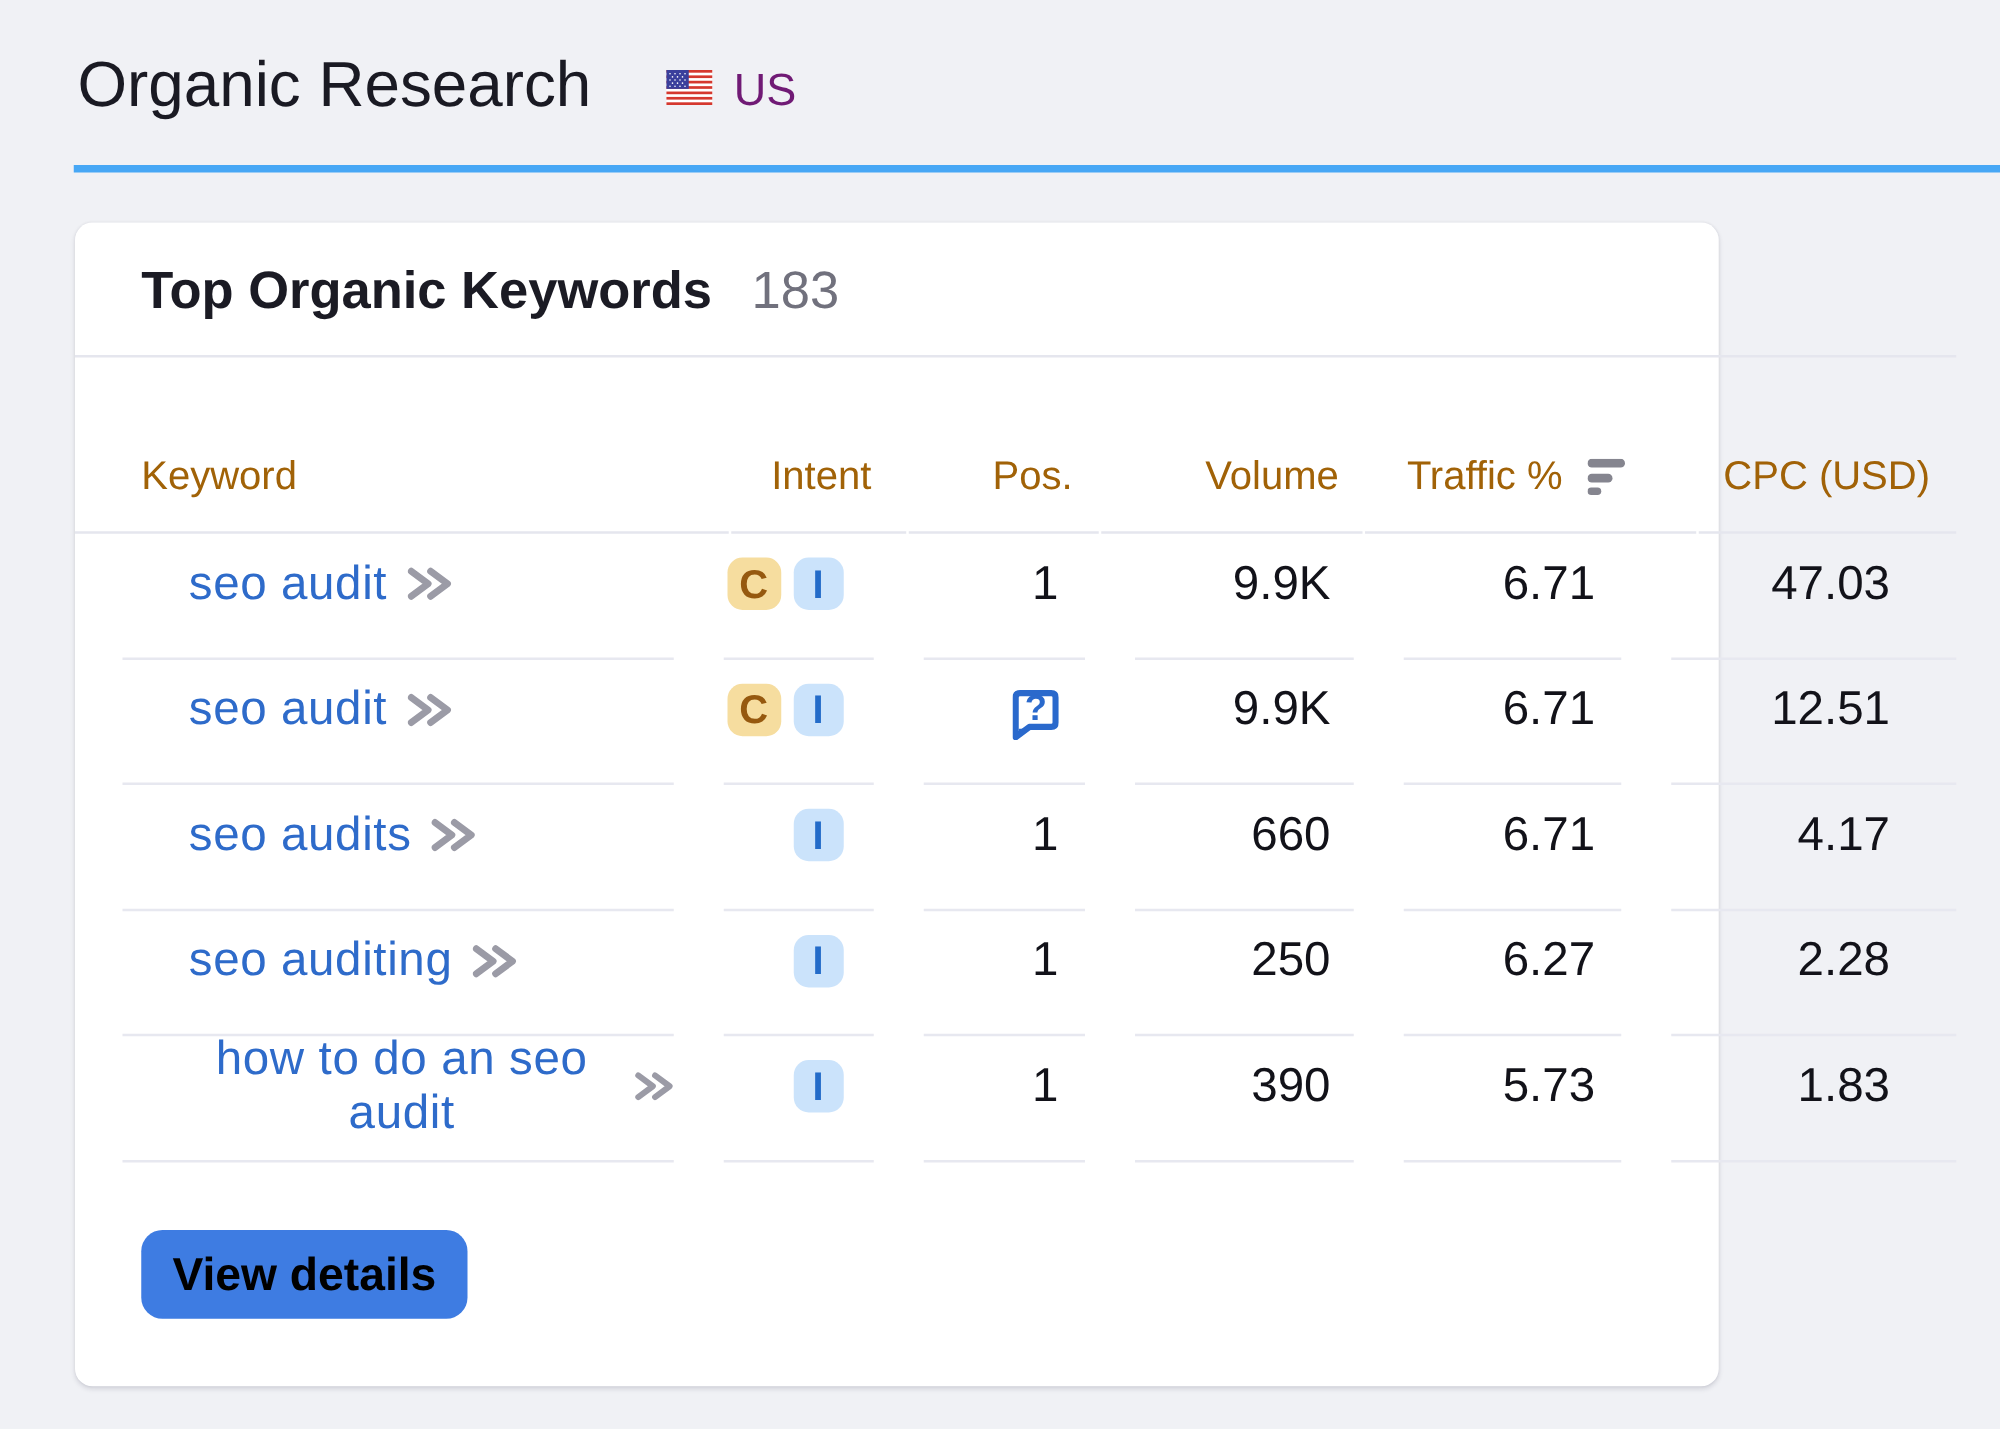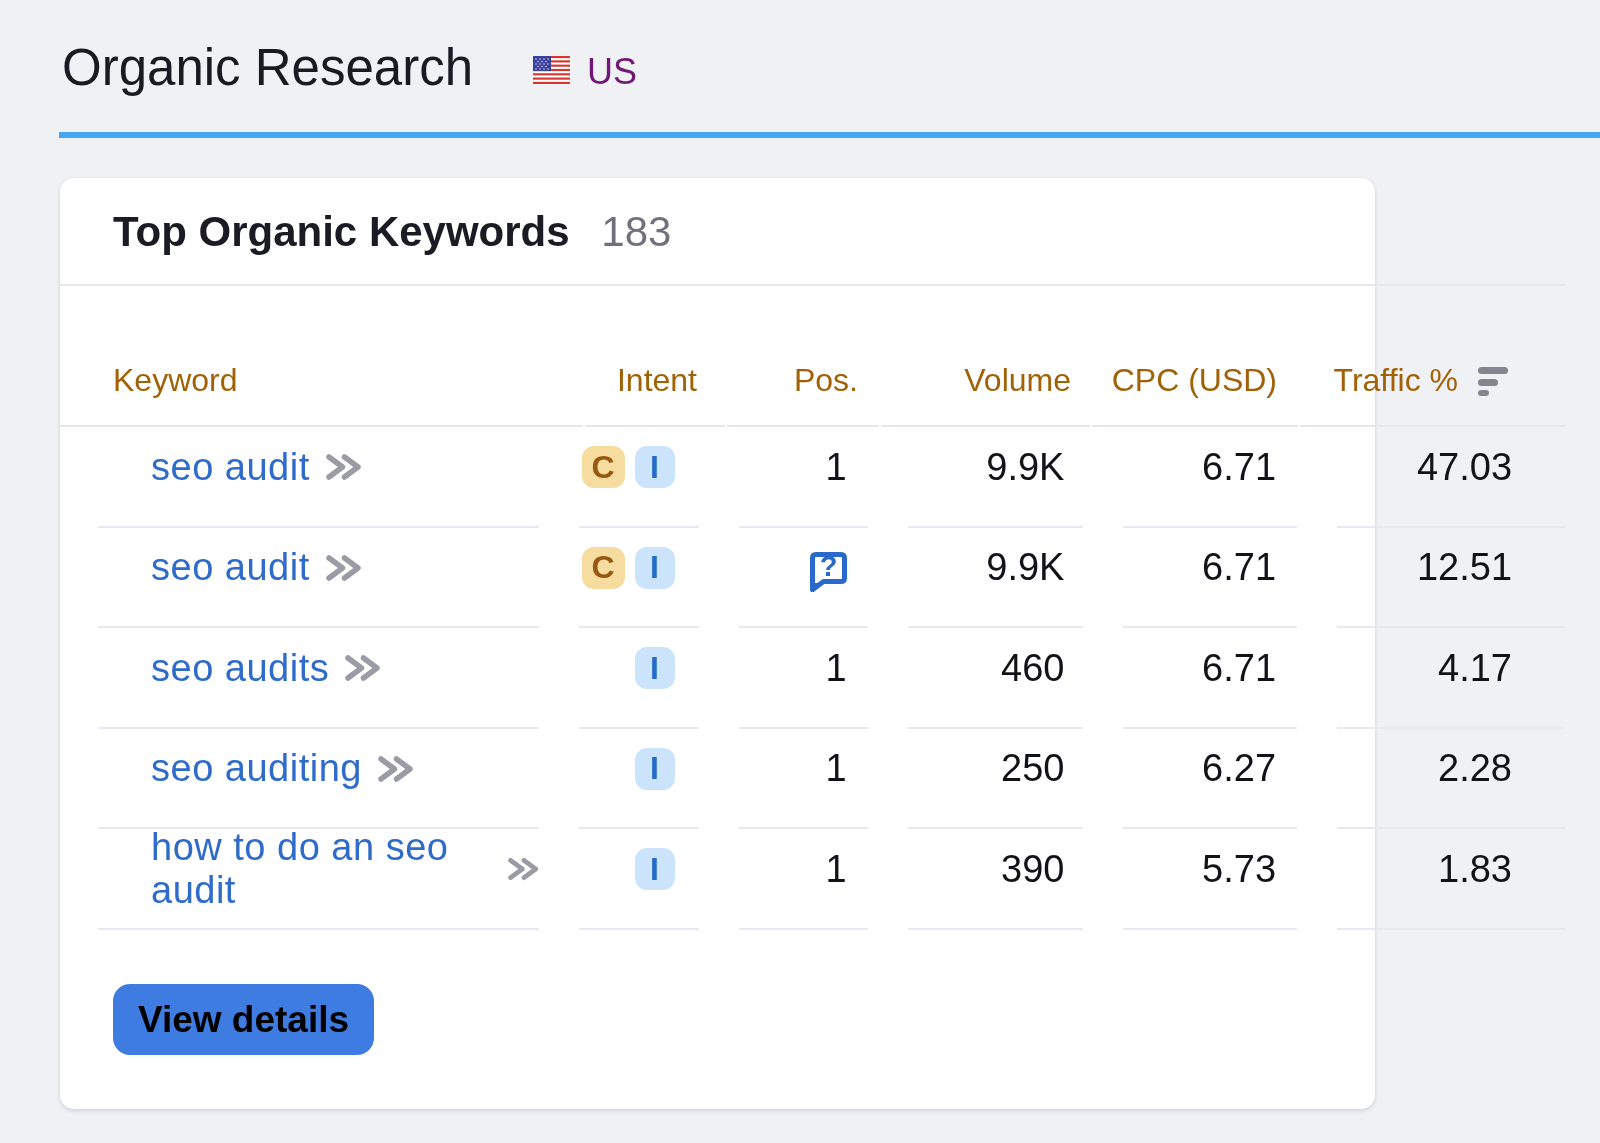--- a/index.html
+++ b/index.html
@@ -2,21 +2,21 @@
 <html><head>
 <meta charset="utf-8">
 <style>
 * { margin:0; padding:0; box-sizing:border-box; }
 html,body { width:1600px; height:1143px; background:#f0f1f5; font-family:"Liberation Sans", sans-serif; overflow:hidden; }
 .page { position:relative; width:1600px; height:1143px; }
 .title { position:absolute; left:62px; top:38px; font-size:51px; font-weight:400; color:#1a1a23; letter-spacing:0; }
 .flag { position:absolute; left:533px; top:56px; width:37px; height:28px; }
 .us { position:absolute; left:587px; top:51px; font-size:36px; font-weight:400; color:#701a75; }
 .blueline { position:absolute; left:59px; top:132px; width:1541px; height:6px; background:#47a7f5; }
-.card { position:absolute; left:60px; top:178px; width:1315px; height:931px; background:#fff; border-radius:14px; box-shadow:0 2px 4px rgba(25,25,55,.13), 0 0 2px rgba(25,25,55,.06); }
+.card { position:absolute; left:60px; top:178px; width:1315px; height:931px; background:#fff; border-radius:14px; box-shadow:0 2px 4px rgba(25,25,55,.13), 0 0 2px rgba(25,25,55,.06);text-align:center; }
 .cardtitle { position:absolute; left:53px; top:30px; font-size:42px; font-weight:700; color:#1b1b24; letter-spacing:0; }
 .cardtitle .count { font-weight:400; color:#71717d; margin-left:20px; letter-spacing:0; }
 .hborder { position:absolute; left:0; width:1505px; height:2px; background:#e5e6ee; }
 .row { position:absolute; left:0; width:1505px; display:flex; }
 .cell { border-bottom:2px solid #e7e8f0; margin-right:2px; display:flex; align-items:center; justify-content:flex-end; }
 .cell:last-child { margin-right:0; }
 .c-k { width:523px; justify-content:flex-start; padding-left:53px; }
 .c-i { width:140px; padding-right:24px; }
 .c-p { width:152px; padding-right:21px; }
 .c-v { width:209px; padding-right:19px; }
@@ -75,29 +75,29 @@
 
   <div class="card">
     <div class="cardtitle">Top Organic Keywords <span class="count">183</span></div>
     <div class="hborder" style="top:106px;"></div>
 
     <div class="row hrow" style="top:107px; height:142px;">
       <div class="cell c-k">Keyword</div>
       <div class="cell c-i">Intent</div>
       <div class="cell c-p">Pos.</div>
       <div class="cell c-v">Volume</div>
-      <div class="cell c-c">CPC (USD)</div>
       <div class="cell c-t">
           <span class="thdr">Traffic %
         <svg class="sorticon" width="30" height="30" viewBox="0 0 30 30">
           <rect x="0" y="0" width="30" height="7" rx="3.5" fill="#85858f"></rect>
           <rect x="0" y="12" width="20" height="7" rx="3.5" fill="#85858f"></rect>
           <rect x="0" y="23" width="11" height="6" rx="3" fill="#85858f"></rect>
         </svg></span>
         </div>
+      <div class="cell c-c">CPC (USD)</div>
     </div>
 
     <div class="row drow" style="top:249px; height:100.5px;">
       <div class="cell c-k">
           <span class="kw">seo audit
         <svg width="36" height="28" viewBox="0 0 36 28" fill="none" stroke="#9b9ba6" stroke-width="5.5" stroke-linecap="round" stroke-linejoin="round">
               <path d="M3 4 L16.5 14 L3 24"></path>
               <path d="M18.5 4 L32 14 L18.5 24"></path>
             </svg>
       </span>
@@ -143,21 +143,21 @@
         <svg width="36" height="28" viewBox="0 0 36 28" fill="none" stroke="#9b9ba6" stroke-width="5.5" stroke-linecap="round" stroke-linejoin="round">
               <path d="M3 4 L16.5 14 L3 24"></path>
               <path d="M18.5 4 L32 14 L18.5 24"></path>
             </svg>
       </span>
         </div>
       <div class="cell c-i">
           <span class="badge b-i">I</span>
         </div>
       <div class="cell c-p">1</div>
-      <div class="cell c-v">460</div>
+      <div class="cell c-v">660</div>
       <div class="cell c-c">6.71</div>
       <div class="cell c-t">4.17</div>
     </div>
 
     <div class="row drow" style="top:550.5px; height:100.5px;">
       <div class="cell c-k">
           <span class="kw">seo auditing
         <svg width="36" height="28" viewBox="0 0 36 28" fill="none" stroke="#9b9ba6" stroke-width="5.5" stroke-linecap="round" stroke-linejoin="round">
               <path d="M3 4 L16.5 14 L3 24"></path>
               <path d="M18.5 4 L32 14 L18.5 24"></path>

